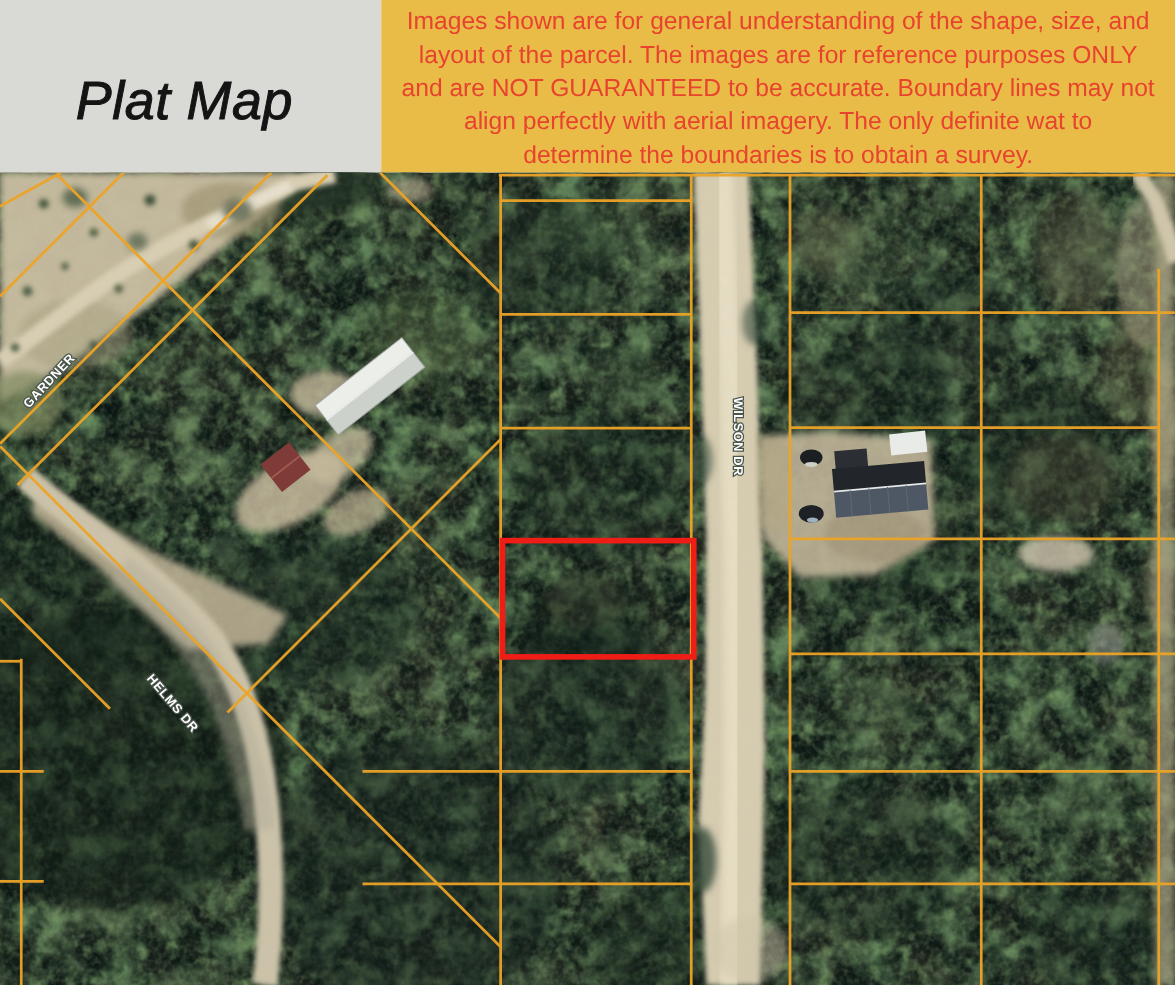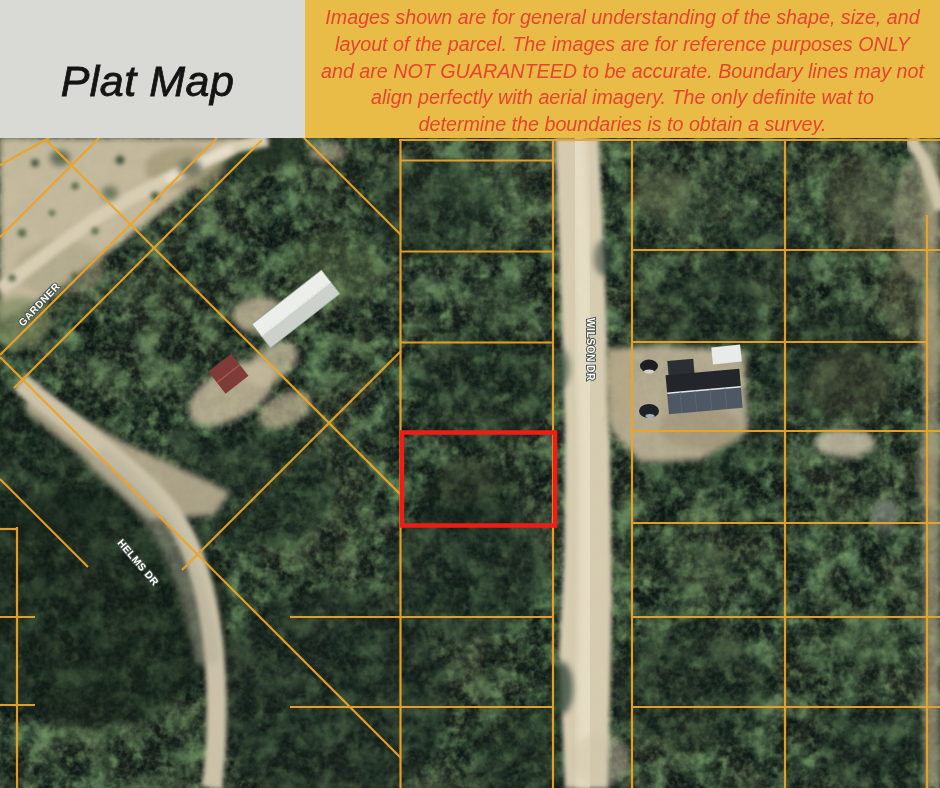--- a/index.html
+++ b/index.html
@@ -2,21 +2,21 @@
 <html><head>
 <meta charset="utf-8">
 <style>
   html,body{margin:0;padding:0;}
   body{width:940px;height:788px;overflow:hidden;font-family:"Liberation Sans",sans-serif;}
   #hdr{position:absolute;top:0;left:0;width:940px;height:138px;}
   #hgray{position:absolute;left:0;top:0;width:305px;height:138px;background:#d9d9d6;
     display:flex;align-items:center;justify-content:center;padding-right:10px;padding-top:24px;box-sizing:border-box;}
   #hgray .t{font-style:italic;font-weight:400;font-size:43px;color:#141414;letter-spacing:0.5px;-webkit-text-stroke:0.8px #141414;}
   #hyel{position:absolute;left:305px;top:0;width:635px;height:138px;background:#e9bc48;}
-  #hyel .t{margin-top:4px;font-style:italic;font-weight:400;font-size:19.7px;line-height:26.8px;
+  #hyel .t{margin-top:4px;font-weight:400;font-size:19.7px;line-height:26.8px;
     color:#e8432e;text-align:center;}
   #map{position:absolute;top:138px;left:0;width:940px;height:650px;}
 </style>
 </head>
 <body>
 <div id="hdr">
   <div id="hgray">
       <div class="t">Plat Map</div>
     </div>
   <div id="hyel">

